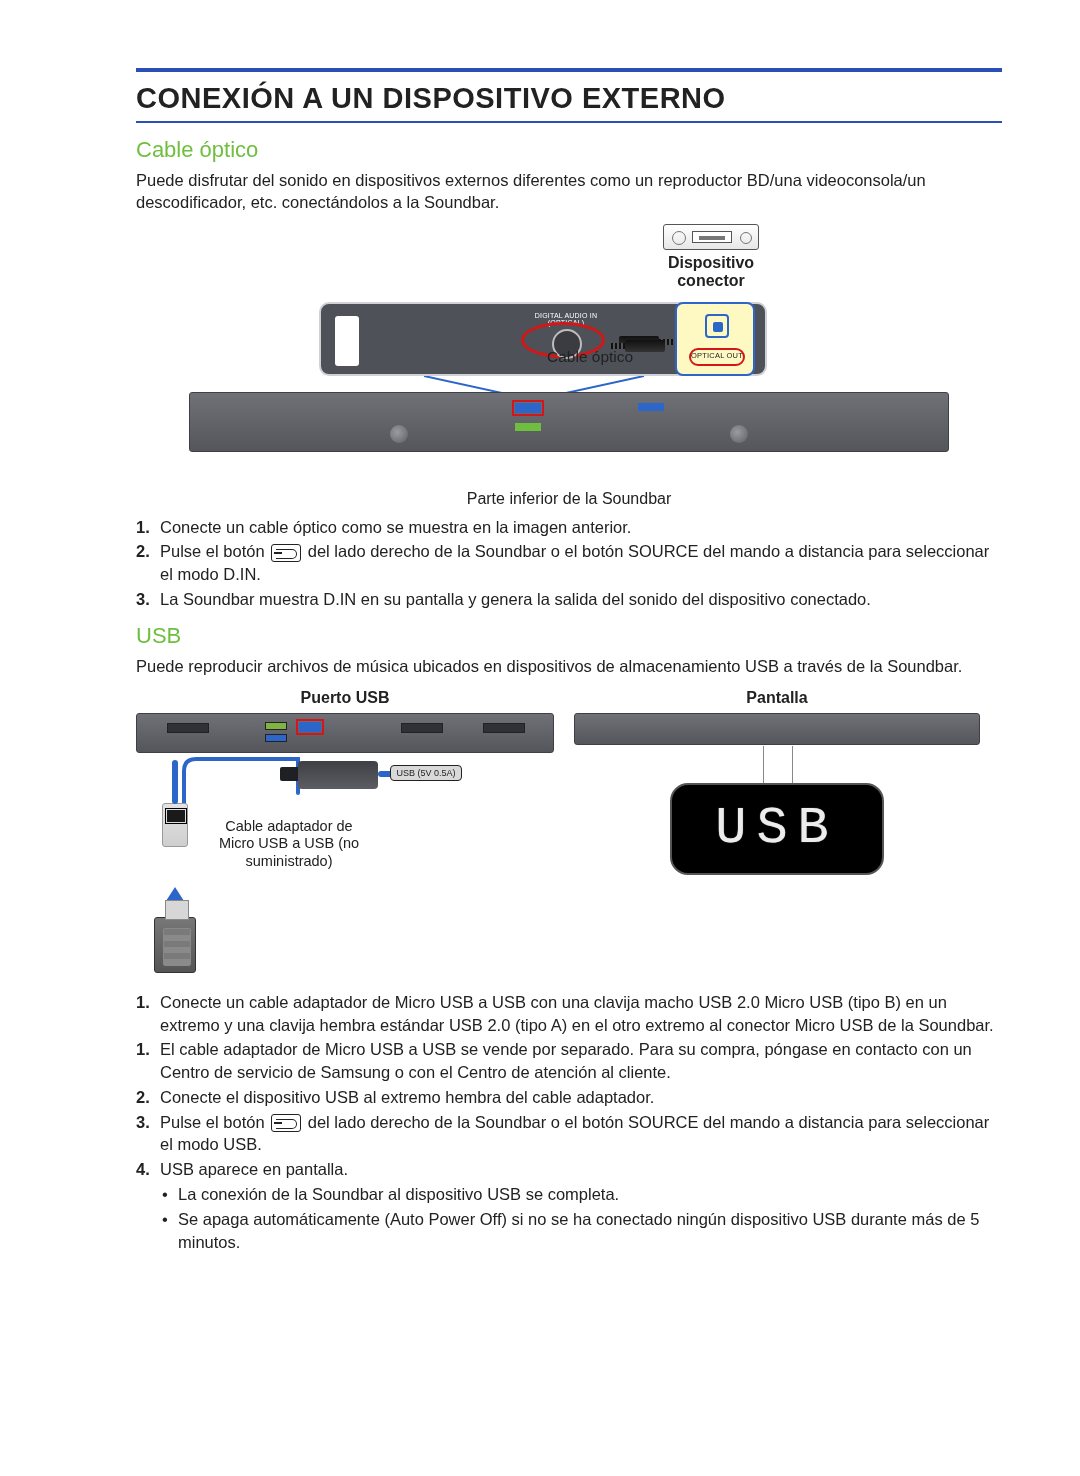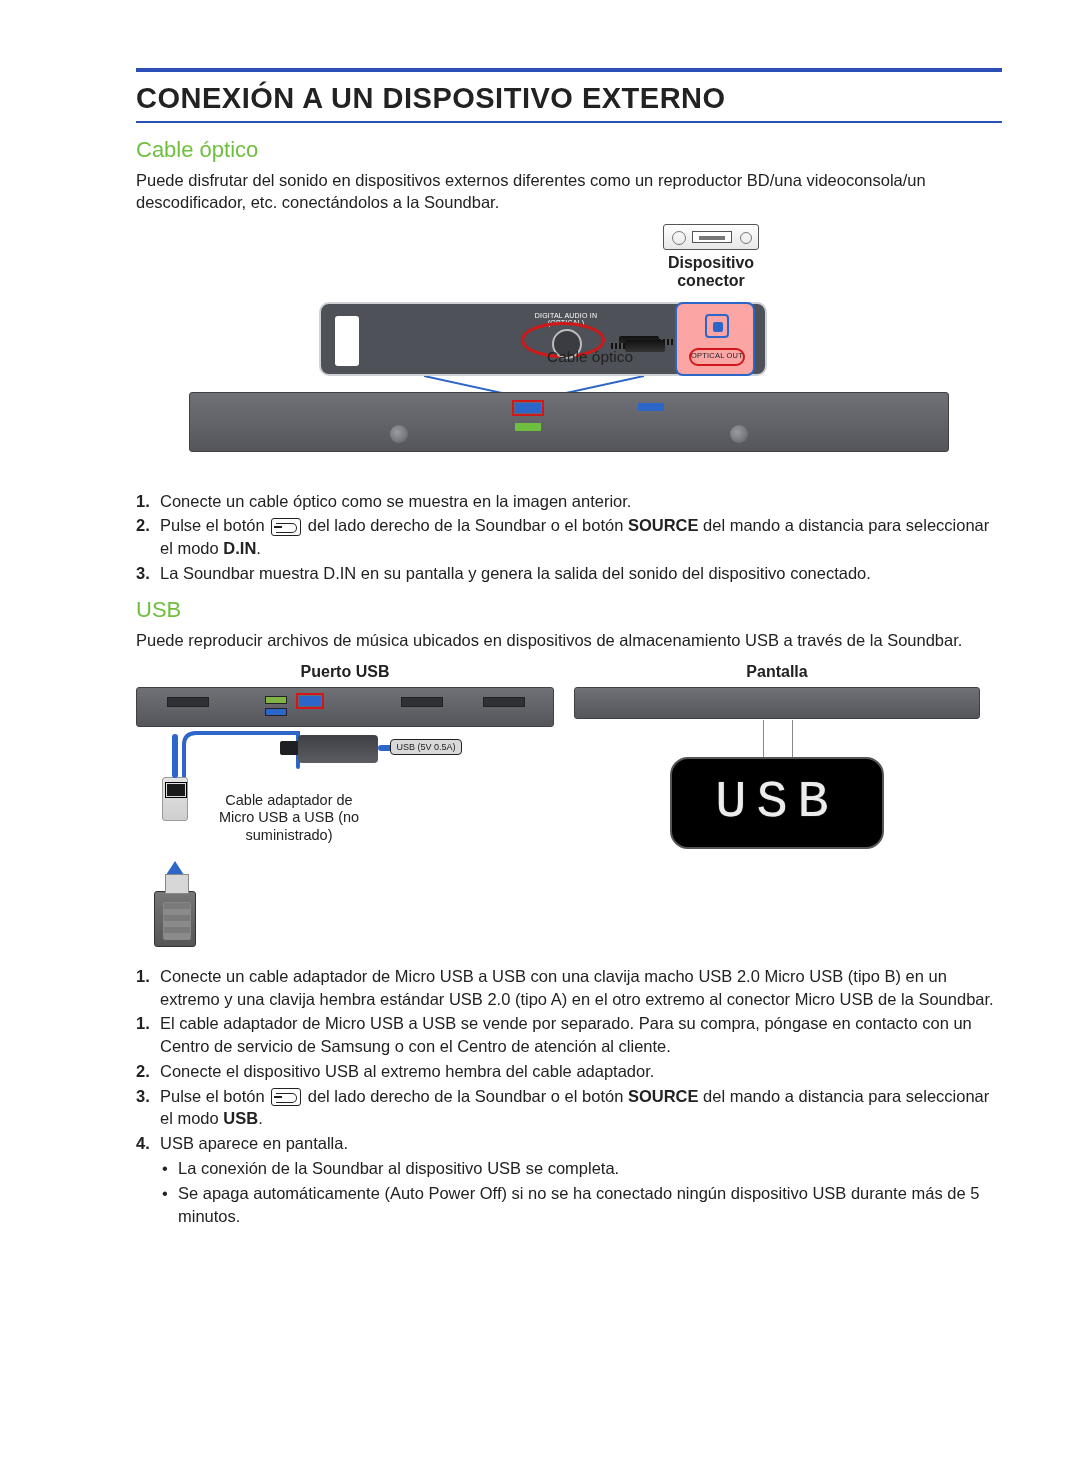--- a/index.html
+++ b/index.html
@@ -81,21 +81,21 @@
   .callout-panel .plug-right:before{
     content:""; position:absolute; right:-14px; top:3px; width:14px; height:6px;
     background: repeating-linear-gradient(90deg,#111 0 2px,#555 2px 4px);
   }
   .cable-label {
     position: absolute; top: 124px; left: 358px; font-size: 15.5px;
   }
 
   .ext-box {
     position: absolute; top: 78px; left: 486px; width: 80px; height: 74px;
-    border: 2px solid #2b66c8; border-radius: 8px; background: #fca5a5;
+    border: 2px solid #2b66c8; border-radius: 8px; background: #fef9c3;
   }
   .ext-box .jack {
     position: absolute; left: 28px; top: 10px; width: 24px; height: 24px;
     border: 2px solid #2b66c8; border-radius: 4px;
   }
   .ext-box .jack:after {
     content:""; position:absolute; left:6px; top:6px; width:10px; height:10px;
     background:#2b66c8; border-radius:2px;
   }
   .ext-box .plug-left {
@@ -141,21 +141,21 @@
     display:inline-block; vertical-align:middle; width:30px; height:18px;
     border:1.5px solid #222; border-radius:3px; position:relative; margin:0 2px;
   }
   .source-icon:before{
     content:""; position:absolute; left:4px; top:4px; width:20px; height:8px;
     border:1.5px solid #222; border-left:none; border-radius:0 8px 8px 0/0 8px 8px 0;
   }
   .source-icon:after{
     content:""; position:absolute; left:2px; top:7px; width:8px; height:2px; background:#222;
   }
-  strong.src { font-weight:700; }
+  strong.src { font-weight:400; }
 
   
   .two-col { display:flex; gap:20px; margin: 4px 0 18px 0; }
   .col-left { width: 418px; }
   .col-right { width: 406px; }
   .col-head { text-align:center; font-weight:700; font-size:16px; margin: 2px 0 6px 0;}
 
   .usb-fig { position:relative; width:418px; height:260px; border:0;}
   .sb-mini {
     position:absolute; top:0; left:0; width:418px; height:40px;
@@ -302,20 +302,21 @@
 
       <div class="soundbar">
         <div class="foot l"></div>
           <div class="foot r"></div>
         <div class="slot-a"></div>
           <div class="slot-b"></div>
           <div class="slot-c"></div>
       </div>
     </div>
   </div>
+  <div class="fig-caption-below">Parte inferior de la Soundbar</div>
 
   <ol class="num">
     <li>Conecte un cable óptico como se muestra en la imagen anterior.</li>
     <li>
       <span>Pulse el botón </span><span class="source-icon"></span><span> del lado derecho de la Soundbar o el botón </span><strong class="src">SOURCE</strong><span> del mando a distancia para seleccionar el modo </span><strong class="src">D.IN</strong><span>.</span>
     </li>
     <li>La Soundbar muestra D.IN en su pantalla y genera la salida del sonido del dispositivo conectado.</li>
   </ol>
 
   <h2 class="section">USB</h2>

